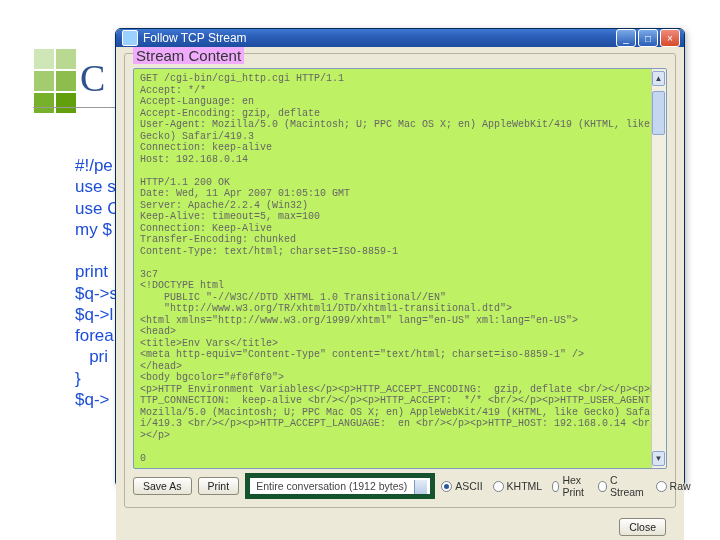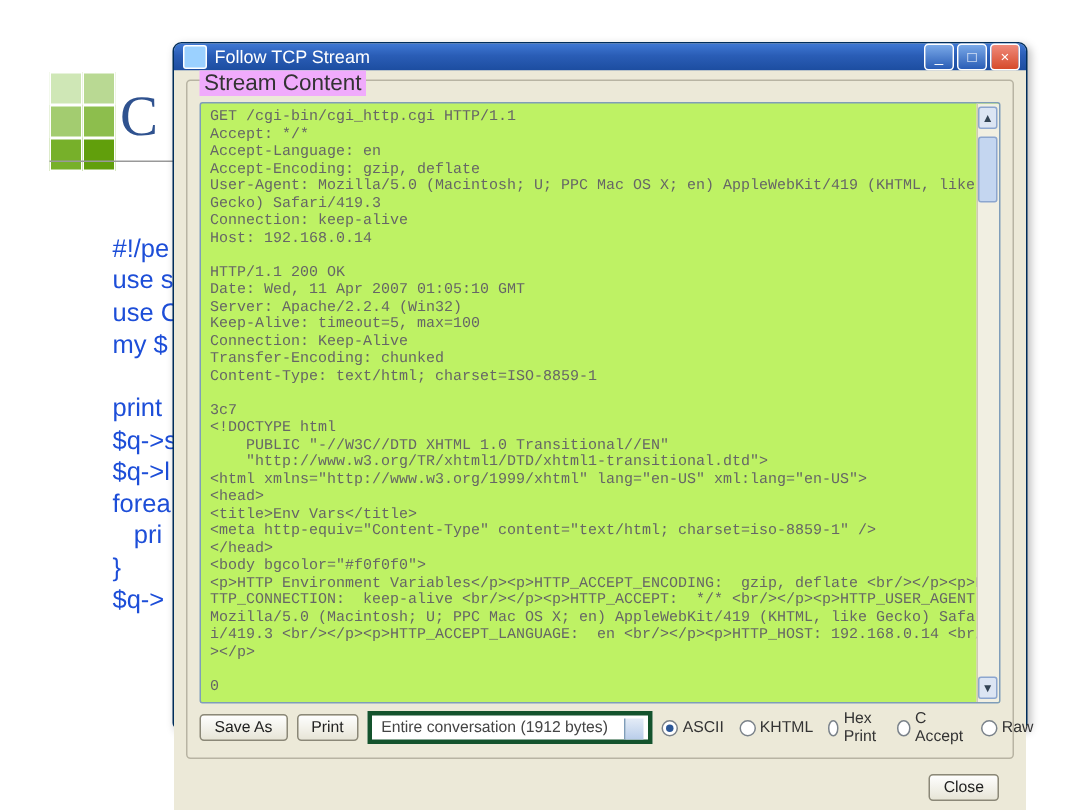--- a/index.html
+++ b/index.html
@@ -25,21 +25,21 @@
   .groupbox{border:1px solid #b8b4a3;border-radius:3px;position:relative;padding:14px 8px 8px 8px;background:#ece9d8}
   .group-label{position:absolute;top:-7px;left:8px;background:#f0abfc;padding:0 3px;color:#333;font-size:15px}
   .content-box{flex:1;background:#bef264;border:1px solid #7f9db9;border-radius:2px;overflow:hidden;position:relative}
   .stream-text{padding:4px 6px;font-family:"Courier New",monospace;font-size:10px;line-height:1.15;color:#666;white-space:pre-wrap;word-break:break-all}
   .scrollbar{position:absolute;right:0;top:0;width:15px;height:100%;background:#f1efe2;border-left:1px solid #cfcab4}
   .sb-thumb{position:absolute;right:1px;top:22px;width:13px;height:44px;background:#c4d6f0;border:1px solid #8ca6cf;border-radius:2px}
   .sb-btn{position:absolute;right:1px;width:13px;height:15px;background:#dce5f3;border:1px solid #8ca6cf;border-radius:2px;display:flex;align-items:center;justify-content:center;font-size:8px;color:#345}
   .sb-up{top:2px}.sb-down{bottom:2px}
   .controls-row{display:flex;align-items:center;gap:6px;padding-top:4px}
   .xp-btn{background:linear-gradient(#fefefe,#e7e5d7);border:1px solid #8b8878;border-radius:3px;padding:2px 9px;font-size:10.5px;color:#222;white-space:nowrap}
-  .dropdown{background:#fff;border:3px solid #14532d;padding:2px 16px 2px 6px;font-size:10.5px;color:#444;position:relative;min-width:190px}
+  .dropdown{background:#fff;border:5px solid #14532d;padding:2px 16px 2px 6px;font-size:10.5px;color:#444;position:relative;min-width:190px}
   .dropdown::after{content:"";position:absolute;right:3px;top:2px;width:12px;height:14px;background:linear-gradient(#e4ecf7,#b9cdea);border-left:1px solid #7f9db9}
   .radio-row{display:flex;align-items:center;gap:10px;margin-left:auto;font-size:10.5px;color:#333}
   .radio{display:flex;align-items:center;gap:3px}
   .radio-dot{width:11px;height:11px;border:1px solid #7a828a;border-radius:50%;background:#fff;position:relative}
   .radio-dot.checked::after{content:"";position:absolute;inset:2px;border-radius:50%;background:#2b5797}
   .bottom-row{display:flex;justify-content:flex-end;gap:8px;padding:6px 10px 8px 0}
 </style>
 </head>
 <body>
 
@@ -131,21 +131,21 @@
           <div class="radio">
               <span class="radio-dot"></span>
               <span>KHTML</span>
             </div>
           <div class="radio">
               <span class="radio-dot"></span>
               <span>Hex Print</span>
             </div>
           <div class="radio">
               <span class="radio-dot"></span>
-              <span>C Accept</span>
+              <span>C Stream</span>
             </div>
           <div class="radio">
               <span class="radio-dot"></span>
               <span>Raw</span>
             </div>
         </div>
       </div>
     </div>
 
     <div class="bottom-row">

